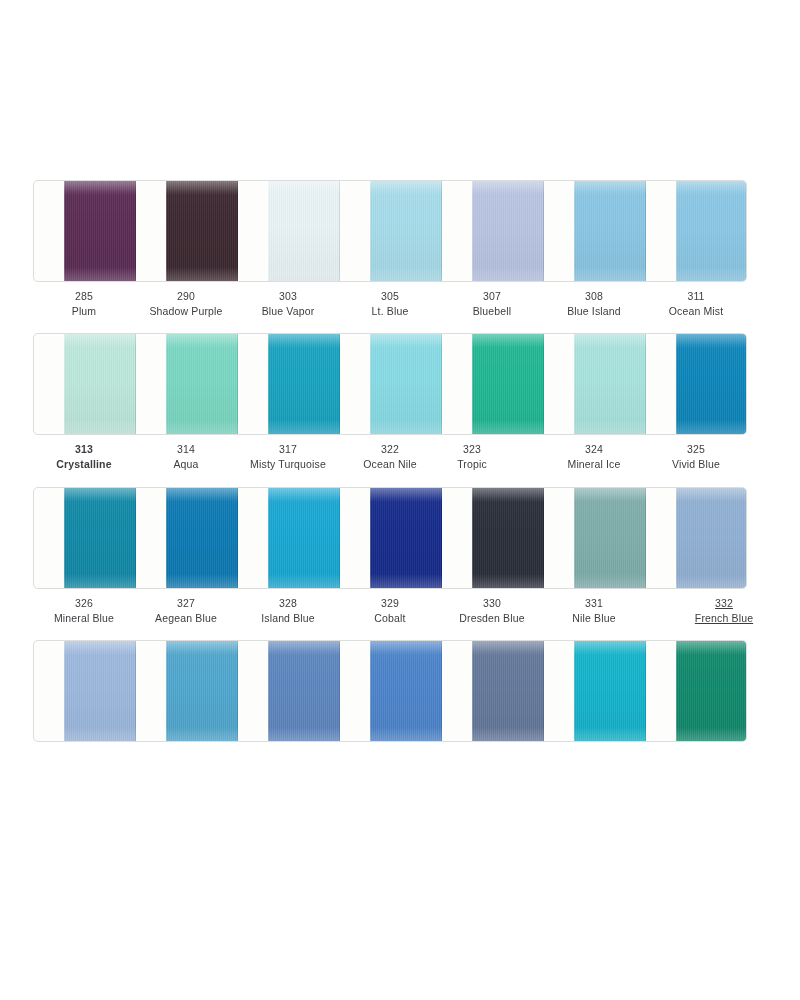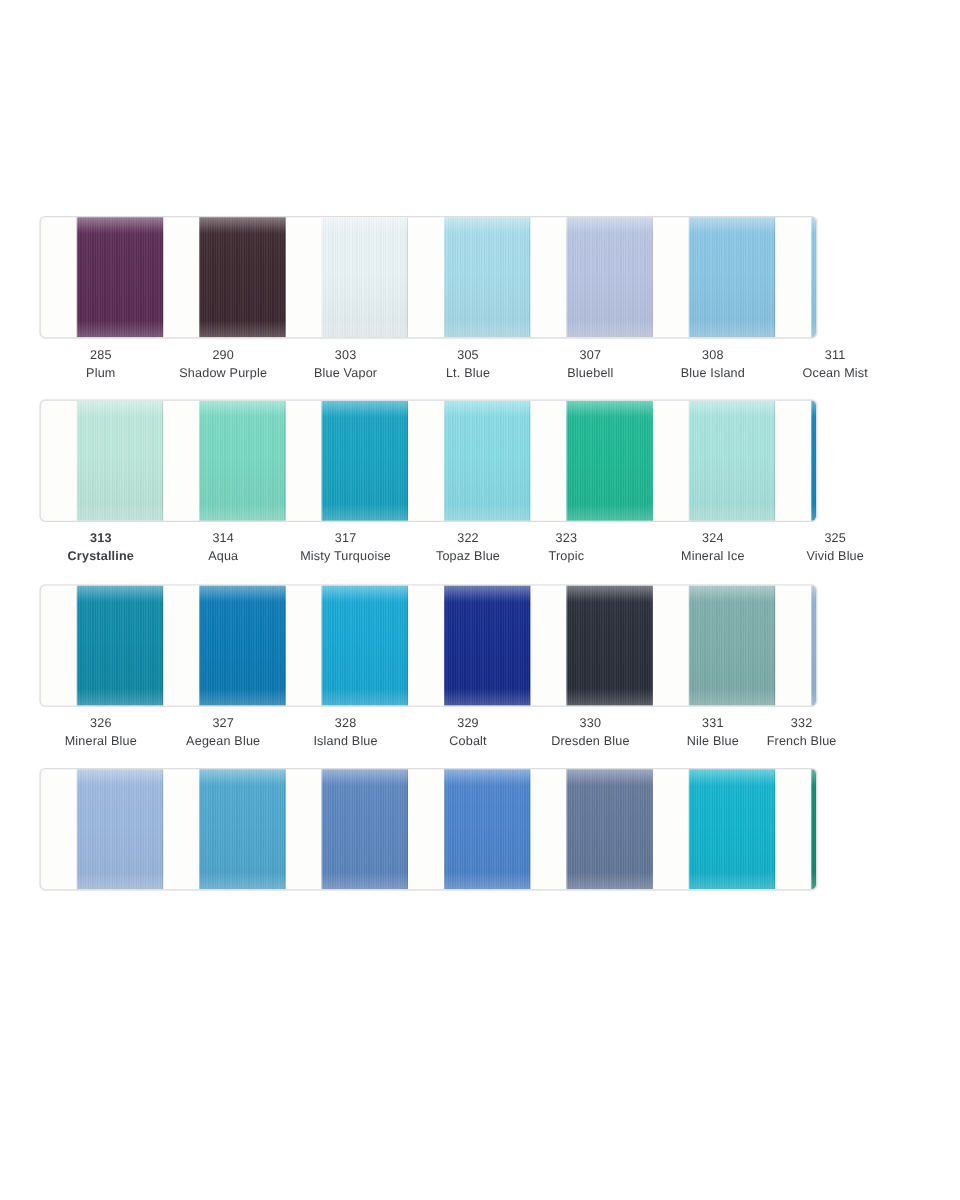--- a/index.html
+++ b/index.html
@@ -21,21 +21,21 @@
     left: 0;
     top: 0;
     width: 800px;
     height: 1000px;
   }
 
   
   .swatch-row {
     position: absolute;
     left: 33px;
-    width: 648px;
+    width: 714px;
   }
 
   .ribbon-band {
     position: relative;
     height: 102px;
     background: #fdfdfc;
     border: 1px solid #dcdedd;
     border-radius: 5px;
     box-sizing: border-box;
     box-shadow: 0 0 1px rgba(0,0,0,0.05);
@@ -274,21 +274,21 @@
         <div class="swatch-label" style="left: 102px;">
           <span class="code">314</span>
           <span class="name">Aqua</span>
         </div>
         <div class="swatch-label" style="left: 204px;">
           <span class="code">317</span>
           <span class="name">Misty Turquoise</span>
         </div>
         <div class="swatch-label" style="left: 306px;">
           <span class="code">322</span>
-          <span class="name">Topaz Blue</span>
+          <span class="name">Ocean Nile</span>
         </div>
         <div class="swatch-label" style="left: 388px;">
           <span class="code">323</span>
           <span class="name">Tropic</span>
         </div>
         <div class="swatch-label" style="left: 510px;">
           <span class="code">324</span>
           <span class="name">Mineral Ice</span>
         </div>
         <div class="swatch-label" style="left: 612px;">
@@ -367,21 +367,21 @@
           <span class="name">Cobalt</span>
         </div>
         <div class="swatch-label" style="left: 408px;">
           <span class="code">330</span>
           <span class="name">Dresden Blue</span>
         </div>
         <div class="swatch-label" style="left: 510px;">
           <span class="code">331</span>
           <span class="name">Nile Blue</span>
         </div>
-        <div class="swatch-label" style="left: 584px;">
+        <div class="swatch-label" style="left: 640px; text-decoration: underline;">
           <span class="code">332</span>
           <span class="name">French Blue</span>
         </div>
       </div>
     </div>
     <div class="swatch-row" style="top: 640px;">
       <div class="ribbon-band">
         <div class="swatch-slot" style="left: 0px; width: 102px;">
           <div class="swatch-chip" title="">
             <div class="chip-fill" style="background: rgb(156, 184, 222);"></div>

